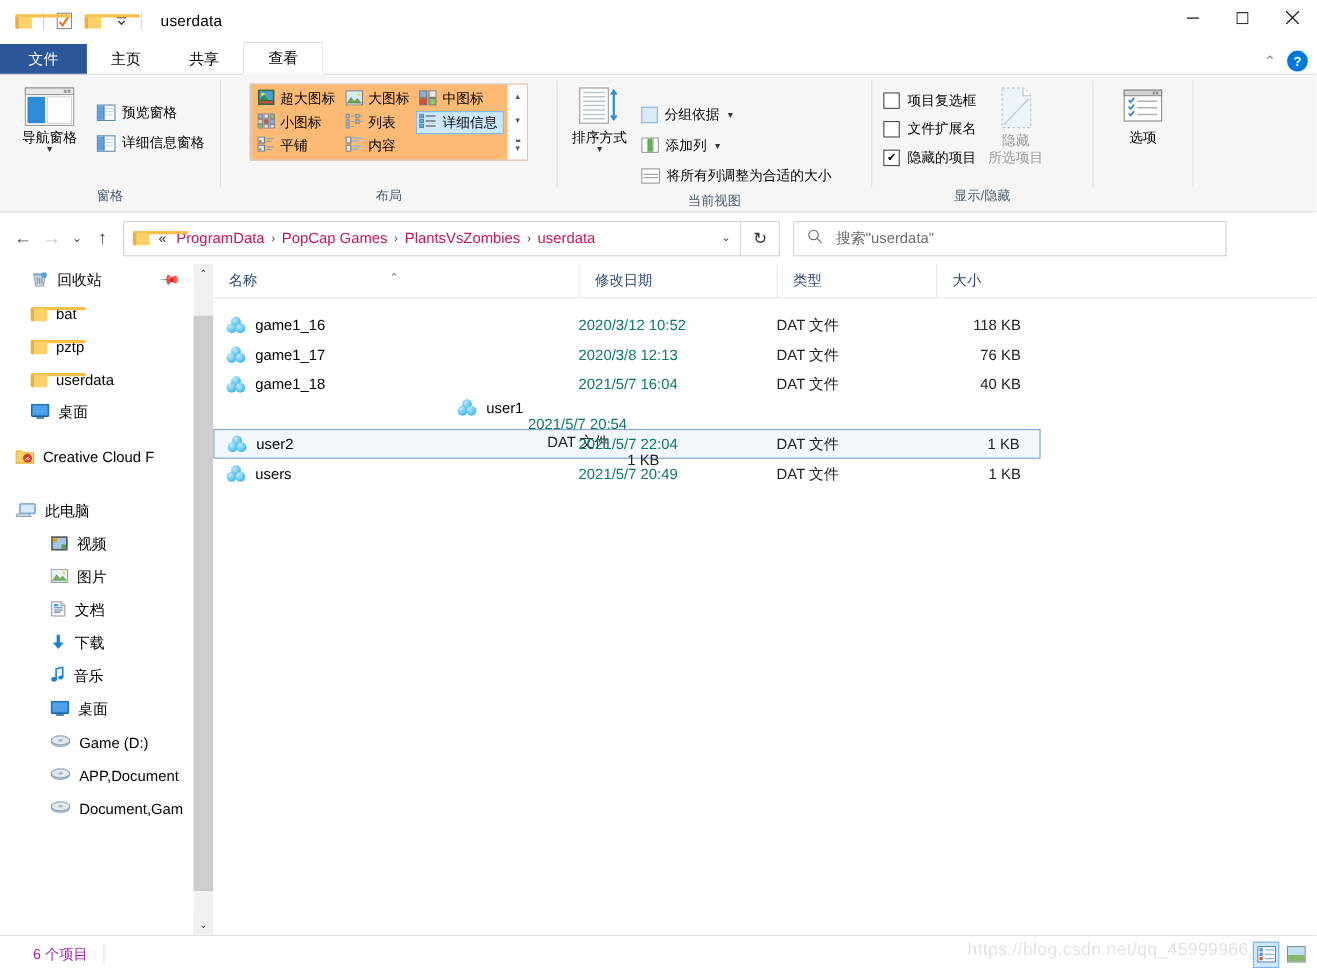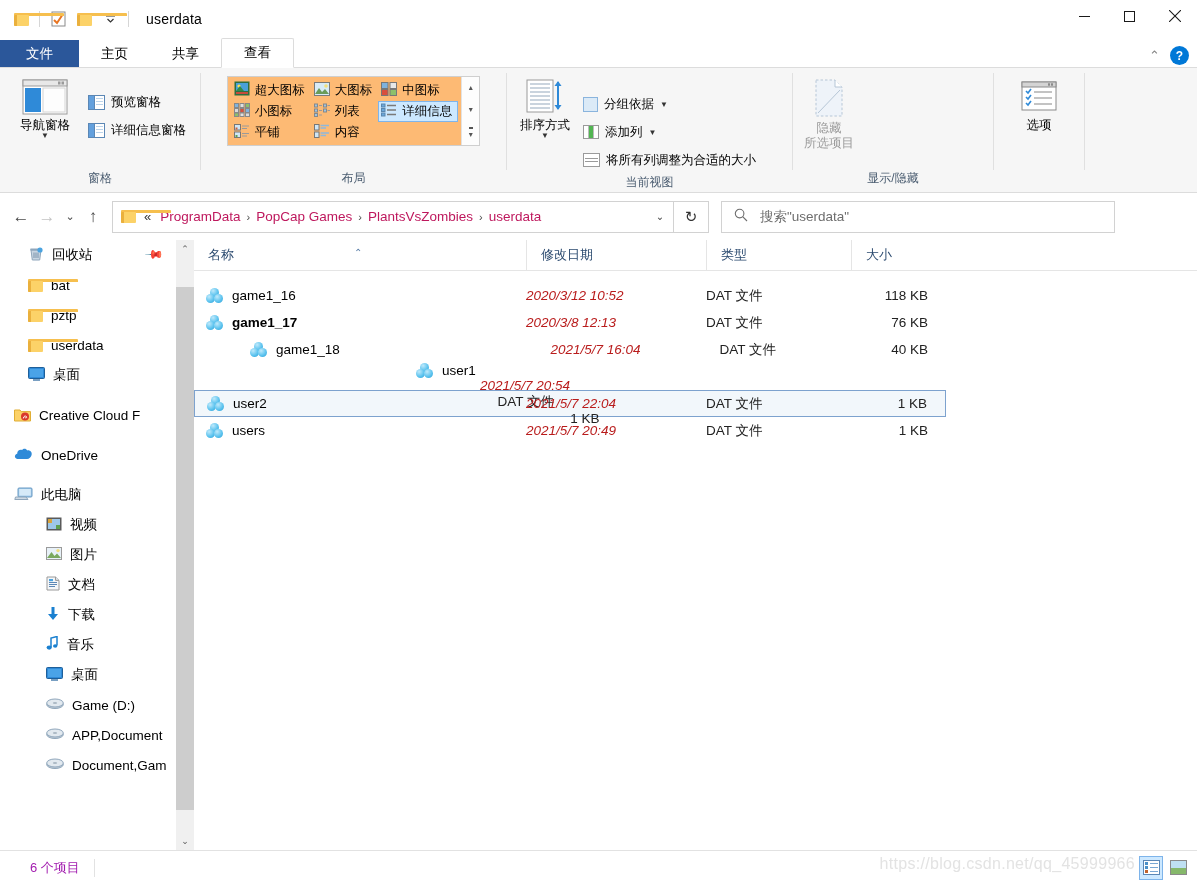--- a/index.html
+++ b/index.html
@@ -101,21 +101,21 @@
 
   
   .filepane{flex:1;position:relative;background:#fff;}
   .hdr{height:30px;display:flex;align-items:center;border-bottom:1px solid #e5e5e5;position:relative;}
   .hcell{font-size:13px;color:#2b4a6f;padding-left:14px;height:30px;line-height:30px;box-sizing:border-box;border-left:1px solid #e5e5e5;cursor:default;}
   .hcell:first-child{border-left:none;}
   .sortcaret{position:absolute;font-size:10px;color:#5a7ea8;top:-2px;}
   .row{height:27px;display:flex;align-items:center;font-size:13.5px;color:#000;cursor:default;box-sizing:border-box;}
   .row.sel{background:#f2f7fb;border:1px solid #7da2ce;}
   .c-name{display:flex;align-items:flex-start;gap:9px;padding-left:12px;box-sizing:border-box;}
-  .c-date{color:#b91c1c;box-sizing:border-box;font-style:italic;}
+  .c-date{color:#0f766e;box-sizing:border-box;}
   .c-type{color:#222;box-sizing:border-box;}
   .c-size{text-align:right;padding-right:18px;color:#222;box-sizing:border-box;}
   .datico{position:relative;width:17px;height:15px;flex:none;}
   .datico b{position:absolute;border-radius:50%;display:block;}
   .datico b.b1{left:4px;top:0;width:9px;height:9px;background:radial-gradient(circle at 35% 30%,#bfe9fb 0%,#5ec4ef 55%,#2a9fd6 100%);}
   .datico b.b2{left:0px;top:6px;width:9px;height:9px;background:radial-gradient(circle at 35% 30%,#bfe9fb 0%,#5ec4ef 55%,#2a9fd6 100%);}
   .datico b.b3{left:8px;top:6px;width:9px;height:9px;background:radial-gradient(circle at 35% 30%,#bfe9fb 0%,#5ec4ef 55%,#2a9fd6 100%);}
 
   
   .status{height:33px;border-top:1px solid #e2e2e2;display:flex;align-items:center;position:relative;background:#fff;}
@@ -386,20 +386,34 @@
           <span>将所有列调整为合适的大小</span>
         </div>
       </div>
     </div>
     <div class="glabel">当前视图</div>
   </div>
   <div class="gsep"></div>
 
   <div class="rgroup" style="width:200px;">
     <div class="grow">
+      <div class="col" style="margin-left:10px;margin-top:4px;">
+        <div class="ckrow">
+          <span class="ckbox"></span>
+          <span>项目复选框</span>
+        </div>
+        <div class="ckrow">
+          <span class="ckbox"></span>
+          <span>文件扩展名</span>
+        </div>
+        <div class="ckrow">
+          <span class="ckbox">✔</span>
+          <span>隐藏的项目</span>
+        </div>
+      </div>
       <div class="hidebtn">
         <div class="bigico">
           <svg width="36" height="40" viewBox="0 0 36 40">
             <path d="M5 2 H24 L31 9 V38 H5 Z" fill="#eef3f9" stroke="#b6c6d6" stroke-dasharray="2.5,2"></path>
             <path d="M24 2 V9 H31" fill="#ffffff" stroke="#b6c6d6"></path>
             <path d="M7 35 L29 12" stroke="#b6c6d6"></path>
           </svg>
         </div>
         <div class="biglbl">隐藏</div>
         <div class="biglbl">所选项目</div>
@@ -529,28 +543,20 @@
         <svg width="17" height="14" viewBox="0 0 17 14">
             <path d="M0.5 2 H6 L7.2 3.6 H16.5 V13 H0.5 Z" fill="#fcd268" stroke="#e0ae35"></path>
             <circle cx="11" cy="8.5" r="4" fill="#d9372b"></circle>
             <path d="M9.3 10.5 C9.3 7.5 12.7 7.5 12.7 9.2 C12.7 10.4 10.6 10 10.6 8.6" stroke="#fff" stroke-width="0.9" fill="none"></path>
           </svg>
       </span>
       <span>Creative Cloud F</span>
     </div>
 
     <div class="gap"></div>
-    <div class="nitem" style="padding-left:14px;">
-      <span>
-        <svg width="19" height="13" viewBox="0 0 19 13">
-            <path d="M4.5 12 C1.6 12 0.3 9.9 1.2 8.2 C1.8 7 3.2 6.7 3.2 6.7 C3.1 4 5.6 2.2 8.1 3 C9.3 1.2 12.2 1.2 13.2 3.4 C16 2.8 18.4 5.2 17.6 8 C17.1 10.3 15.2 12 13 12 Z" fill="#2f8ad8"></path>
-          </svg>
-      </span>
-      <span>OneDrive</span>
-    </div>
 
     <div class="gap"></div>
     <div class="nitem" style="padding-left:14px;">
       <span>
         <svg width="19" height="14" viewBox="0 0 19 14">
             <rect x="4" y="1" width="14" height="9" rx="1" fill="#9fc8e8" stroke="#6b9bc4"></rect>
             <rect x="5.2" y="2" width="11.6" height="6.6" fill="#d6eaf8"></rect>
             <path d="M0.8 12.5 H14 L12 10 H1.5 Z" fill="#cfdae4" stroke="#8fa6bb"></path>
           </svg>
       </span>
@@ -681,34 +687,34 @@
               <b class="b3"></b>
             </span>
           <span>game1_16</span>
         </div>
         <div class="c-date" style="width:180px;">2020/3/12 10:52</div>
         <div class="c-type" style="width:145px;">DAT 文件</div>
         <div class="c-size" style="width:95px;">118 KB</div>
       </div>
 
       <div class="row" style="width:752px;">
-        <div class="c-name" style="width:332px;font-weight:bold;">
+        <div class="c-name" style="width:332px;">
           <span class="datico">
               <b class="b1"></b>
               <b class="b2"></b>
               <b class="b3"></b>
             </span>
           <span>game1_17</span>
         </div>
         <div class="c-date" style="width:180px;">2020/3/8 12:13</div>
         <div class="c-type" style="width:145px;">DAT 文件</div>
         <div class="c-size" style="width:95px;">76 KB</div>
       </div>
 
-      <div class="row" style="width:752px;padding-left:44px;">
+      <div class="row" style="width:752px;">
         <div class="c-name" style="width:332px;">
           <span class="datico">
               <b class="b1"></b>
               <b class="b2"></b>
               <b class="b3"></b>
             </span>
           <span>game1_18</span>
         </div>
         <div class="c-date" style="width:180px;">2021/5/7 16:04</div>
         <div class="c-type" style="width:145px;">DAT 文件</div>

